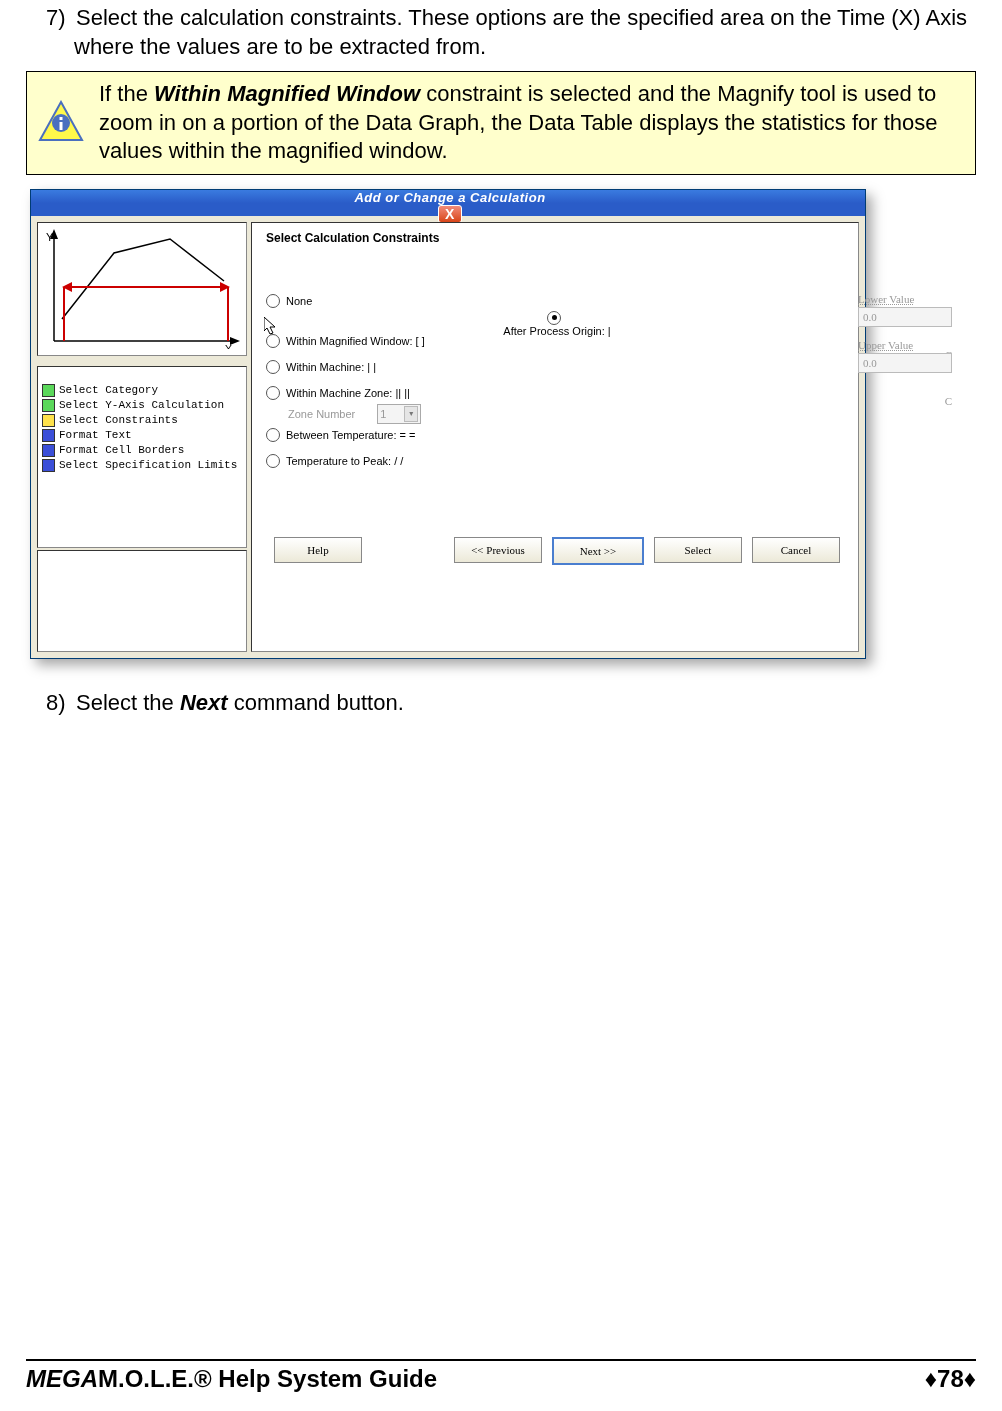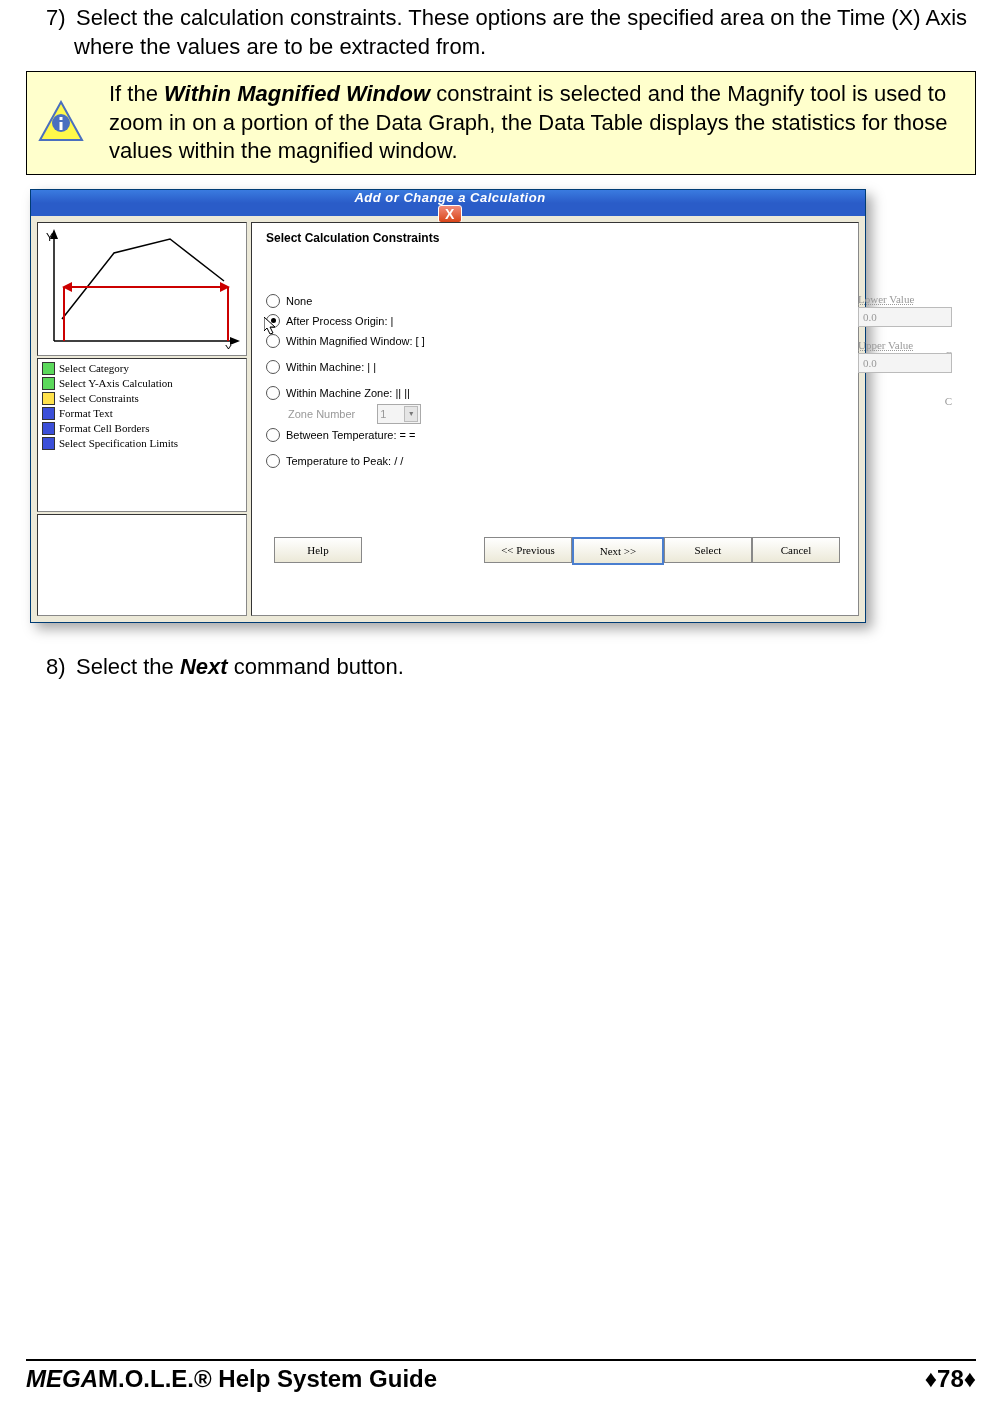--- a/index.html
+++ b/index.html
@@ -33,21 +33,21 @@
     align-items: center;
     padding: 8px 10px;
     margin: 6px 0 14px 0;
   }
   .note-icon {
     width: 48px; height: 48px;
     flex: 0 0 48px;
     margin-right: 14px;
     display:flex; align-items:center; justify-content:center;
   }
-  .note-text { line-height: 1.3; margin-left: 10px; }
+  .note-text { line-height: 1.3; }
   .bold-it { font-weight: bold; font-style: italic; }
   .bold { font-weight: bold; }
 
   
   .dialog-wrap {
     width: 834px;
     margin: 0 0 0 4px;
     box-shadow: 6px 6px 12px rgba(0,0,0,0.35);
     font-size: 12px;
     background: #ece9d8;
@@ -92,23 +92,23 @@
     width: 210px; height: 134px;
     background:#fff;
     border: 1px inset #888;
     box-sizing:border-box;
     padding: 6px;
   }
   .step-list {
     background:#fff;
     border: 1px inset #888;
     height: 148px;
-    margin-top: 2px;
-    padding: 2px 4px;
-    font-family: Liberation Serif, serif;
+    margin-top: 10px;
+    padding: 16px 4px;
+    font-family: Liberation Mono, monospace;
     font-size: 11px;
   }
   .step-item { display:flex; align-items:center; height: 15px; gap:4px;}
   .sq { width:11px; height:11px; border:1px solid #333; flex:0 0 11px;}
   .sq-green{ background:#5bd85b;}
   .sq-yellow{ background:#ffe24b;}
   .sq-blue{ background:#3b4fd8;}
   .empty-box {
     background:#fff;
     border:1px inset #888;
@@ -123,32 +123,33 @@
     display:flex; flex-direction:column;
     font-family: Tahoma, sans-serif;
     font-size: 11px;
   }
   .right-title { font-weight:bold; font-size:12px; margin-bottom: 46px; }
   .radio-row { display:flex; align-items:center; height: 20px; }
   .radio { width:12px;height:12px;border:1px solid #555;border-radius:50%;background:#fff;margin-right:6px;display:flex;align-items:center;justify-content:center;flex:0 0 12px;}
   .radio.sel::after{content:"";width:5px;height:5px;background:#000;border-radius:50%;}
   .cursor {
     position:relative;
+    flex-direction:column;
   }
   .cursor svg { position:absolute; left:-2px; top:6px; }
   .sub-row { padding-left: 22px; color:#999; display:flex; align-items:center; gap:22px; height:22px;}
   .small-select{ width:38px; height:18px; border:1px solid #aaa; background:#f4f4f4; display:flex; align-items:center; justify-content:space-between; padding:0 2px; color:#999;}
   .small-select .arr{width:12px;height:14px;background:#e5e5e5;border:1px solid #bbb;display:flex;align-items:center;justify-content:center;font-size:8px;color:#777;}
   .val-block { position:absolute; left: 592px; font-family: Tahoma; font-size:11px; color:#999;}
   .val-label { text-decoration: underline dotted; }
   .val-input { width:84px; height:18px; border:1px solid #bbb; background:#f4f4f4; padding:0 4px; margin-top:2px; display:flex; align-items:center;}
   .val-row{display:flex;align-items:flex-end;gap:22px;flex-direction:column;}
   .main-area{ position:relative; min-height: 240px;}
   .button-bar {
-    display:flex; justify-content:flex-end; gap:0;
+    display:flex; justify-content:flex-end; gap:10px;
     padding: 6px 8px 2px 8px;
     text-align: right;
   }
   .dlg-btn {
     width: 86px; height: 24px;
     background: linear-gradient(to bottom,#fff,#ece9d8);
     border: 1px solid #888;
     font-family: Tahoma; font-size:11px;
     display:flex; align-items:center; justify-content:center;
   }

